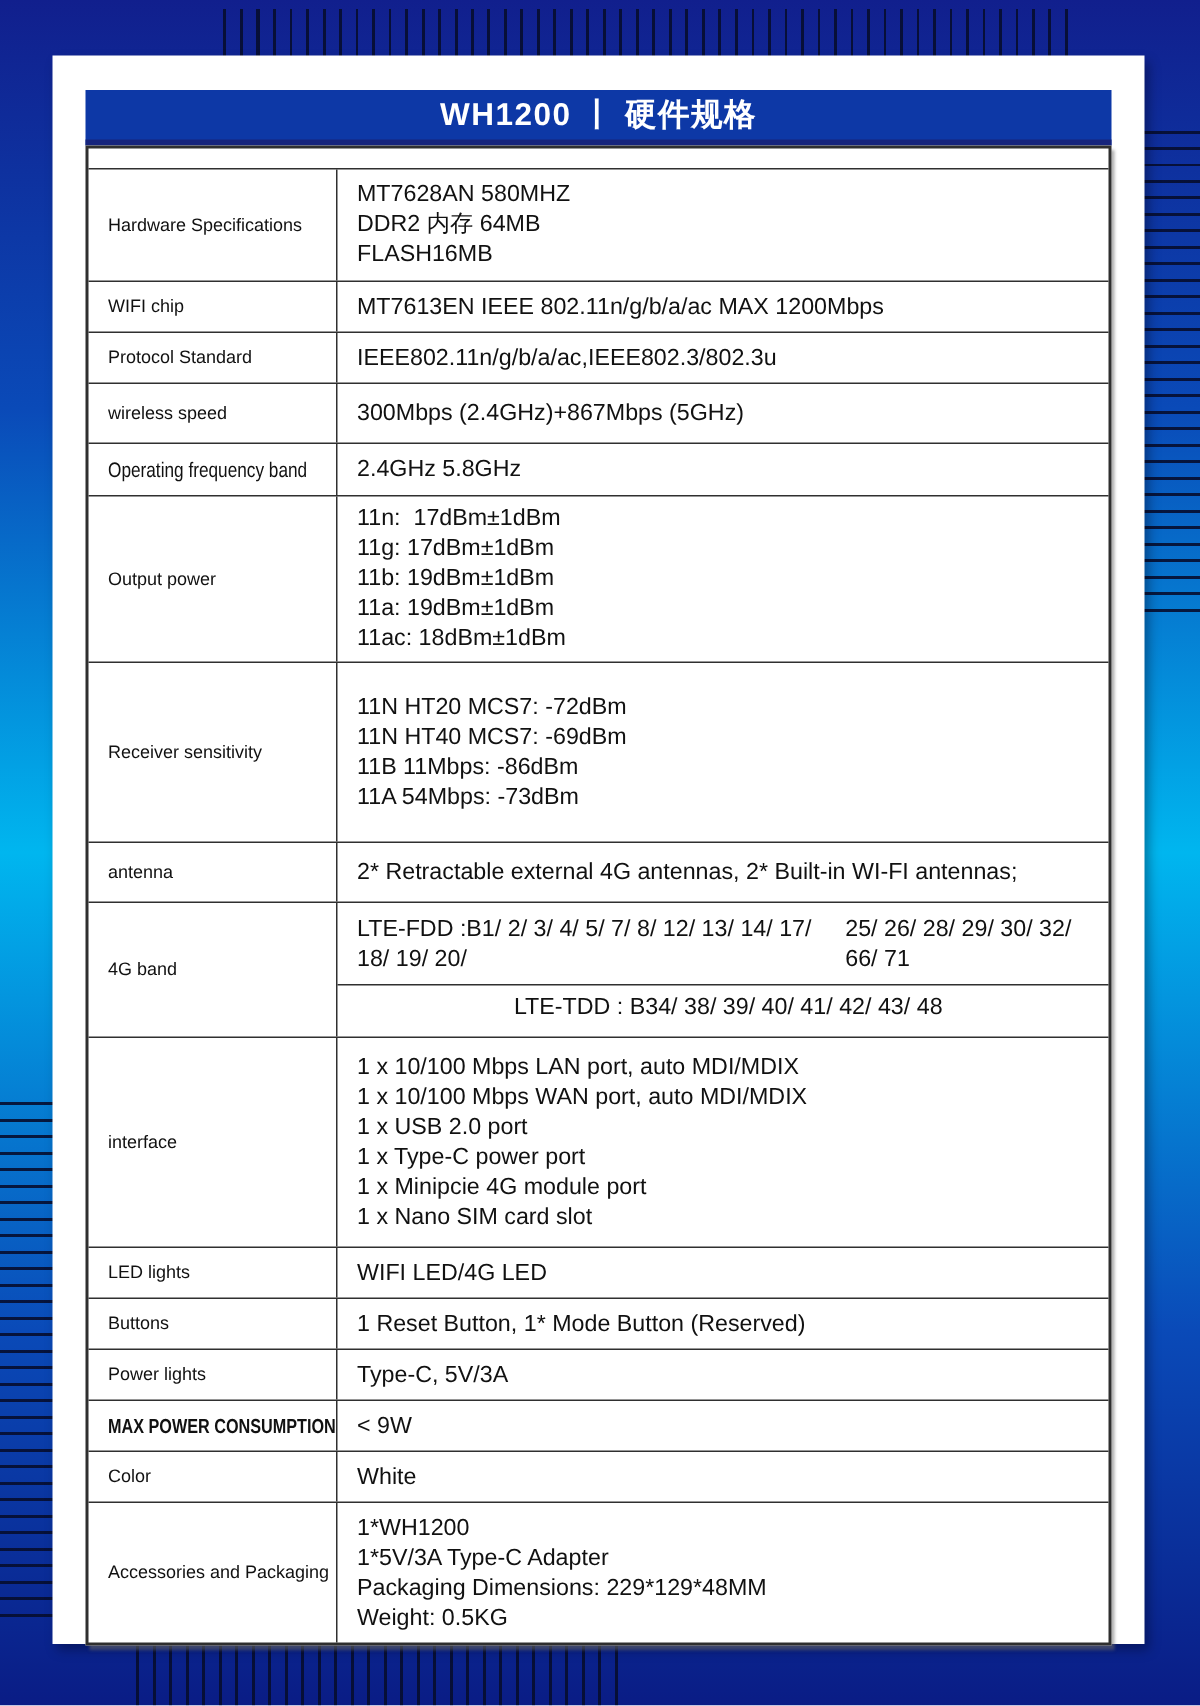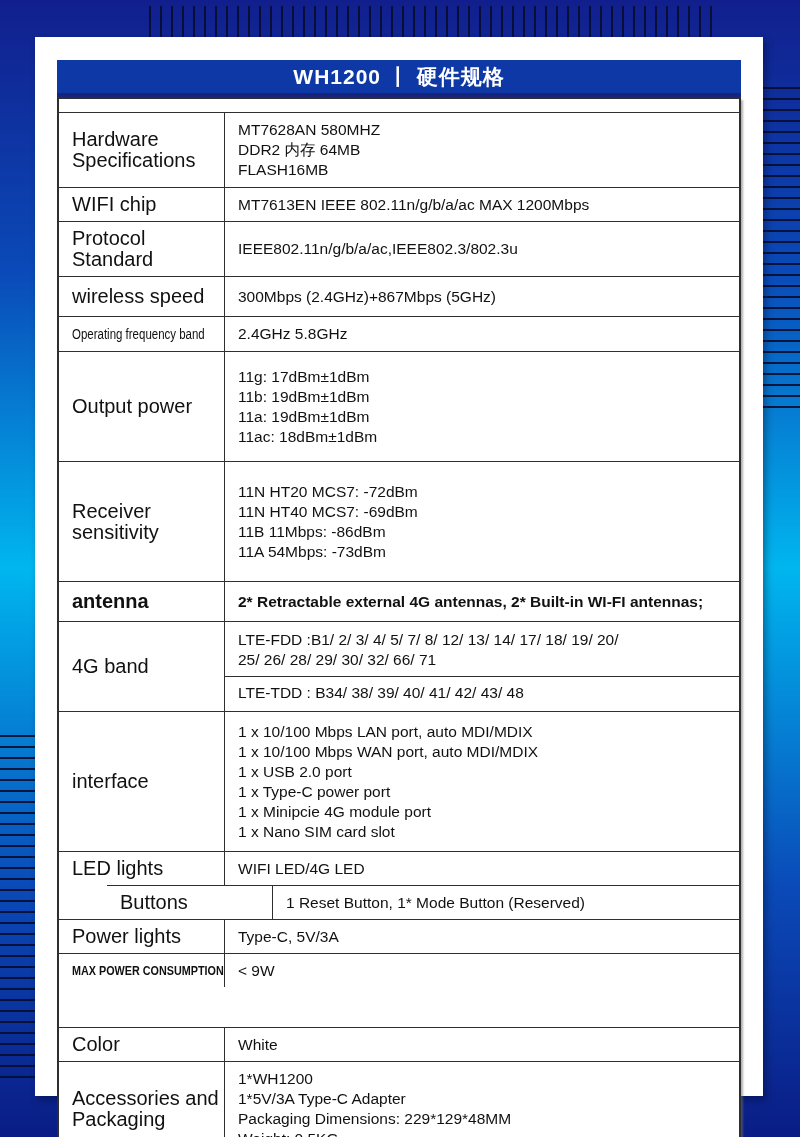--- a/index.html
+++ b/index.html
@@ -59,37 +59,37 @@
   }
   .spec-row{display:flex;align-items:stretch;}
   .spec-row + .spec-row{border-top:1.5px solid var(--border);}
   .spacer-row{min-height:13px;}
   .label-cell{
     width:166px;flex:0 0 166px;
     border-right:1.5px solid var(--border);
     display:flex;align-items:center;
     padding:6px 4px 6px 13px;
   }
-  .label-text{font-size:20px;line-height:21px;color:var(--text);}
+  .label-text{font-size:12px;line-height:21px;color:var(--text);}
   .label-text.condensed{
     font-size:14px;white-space:nowrap;
     transform:scaleX(.82);transform-origin:left center;
   }
   .label-text.condensed-bold{
     font-size:13.5px;font-weight:bold;white-space:nowrap;
     transform:scaleX(.80);transform-origin:left center;
   }
   .value-cell{
     flex:1 1 auto;display:flex;flex-direction:column;justify-content:center;
     padding:5px 6px 5px 13px;
   }
   .value-cell.has-subcells{padding:0;}
   .value-line{font-size:15.5px;line-height:20px;white-space:pre-wrap;}
   .subcell{
-    display:flex;flex-direction:column;justify-content:center;
+    display:flex;flex-direction:row;justify-content:center;
     padding:5px 6px 5px 13px;
   }
   .subcell + .subcell{border-top:1.5px solid var(--border);}
 </style>
 </head>
 <body>
 
 <div class="page">
   <div class="comb comb-top"></div>
   <div class="comb comb-right"></div>
@@ -143,38 +143,39 @@
           </div>
           <div class="cell value-cell">
             <div class="value-line">2.4GHz 5.8GHz</div>
           </div>
         </div>
         <div class="spec-row" style="min-height: 110px;">
           <div class="cell label-cell">
             <span class="label-text">Output power</span>
           </div>
           <div class="cell value-cell">
+            <div class="value-line">11n:  17dBm±1dBm</div>
             <div class="value-line">11g: 17dBm±1dBm</div>
             <div class="value-line">11b: 19dBm±1dBm</div>
             <div class="value-line">11a: 19dBm±1dBm</div>
             <div class="value-line">11ac: 18dBm±1dBm</div>
           </div>
         </div>
         <div class="spec-row" style="min-height: 120px;">
           <div class="cell label-cell">
             <span class="label-text">Receiver sensitivity</span>
           </div>
           <div class="cell value-cell">
             <div class="value-line">11N HT20 MCS7: -72dBm</div>
             <div class="value-line">11N HT40 MCS7: -69dBm</div>
             <div class="value-line">11B 11Mbps: -86dBm</div>
             <div class="value-line">11A 54Mbps: -73dBm</div>
           </div>
         </div>
-        <div class="spec-row" style="min-height: 40px; font-weight: bold;">
+        <div class="spec-row" style="min-height: 40px;">
           <div class="cell label-cell">
             <span class="label-text">antenna</span>
           </div>
           <div class="cell value-cell">
             <div class="value-line">2* Retractable external 4G antennas, 2* Built-in WI-FI antennas;</div>
           </div>
         </div>
         <div class="spec-row" style="min-height: 90px;">
           <div class="cell label-cell">
             <span class="label-text">4G band</span>
@@ -203,21 +204,21 @@
           </div>
         </div>
         <div class="spec-row" style="min-height: 28px;">
           <div class="cell label-cell">
             <span class="label-text">LED lights</span>
           </div>
           <div class="cell value-cell">
             <div class="value-line">WIFI LED/4G LED</div>
           </div>
         </div>
-        <div class="spec-row" style="min-height: 27px; margin-left: 48px;">
+        <div class="spec-row" style="min-height: 27px;">
           <div class="cell label-cell">
             <span class="label-text">Buttons</span>
           </div>
           <div class="cell value-cell">
             <div class="value-line">1 Reset Button, 1* Mode Button (Reserved)</div>
           </div>
         </div>
         <div class="spec-row" style="min-height: 28px;">
           <div class="cell label-cell">
             <span class="label-text">Power lights</span>
@@ -227,21 +228,21 @@
           </div>
         </div>
         <div class="spec-row" style="min-height: 27px;">
           <div class="cell label-cell">
             <span class="label-text condensed-bold">MAX POWER CONSUMPTION</span>
           </div>
           <div class="cell value-cell">
             <div class="value-line">&lt; 9W</div>
           </div>
         </div>
-        <div class="spec-row" style="min-height: 27px; margin-top: 40px;">
+        <div class="spec-row" style="min-height: 27px;">
           <div class="cell label-cell">
             <span class="label-text">Color</span>
           </div>
           <div class="cell value-cell">
             <div class="value-line">White</div>
           </div>
         </div>
         <div class="spec-row" style="min-height: 94px;">
           <div class="cell label-cell">
             <span class="label-text">Accessories and Packaging</span>

